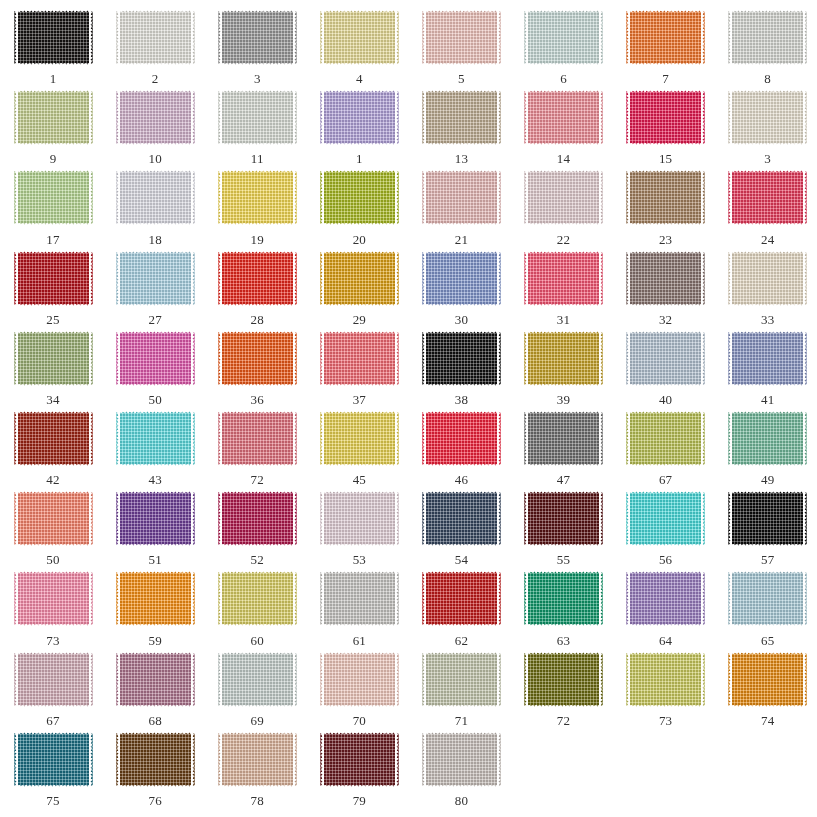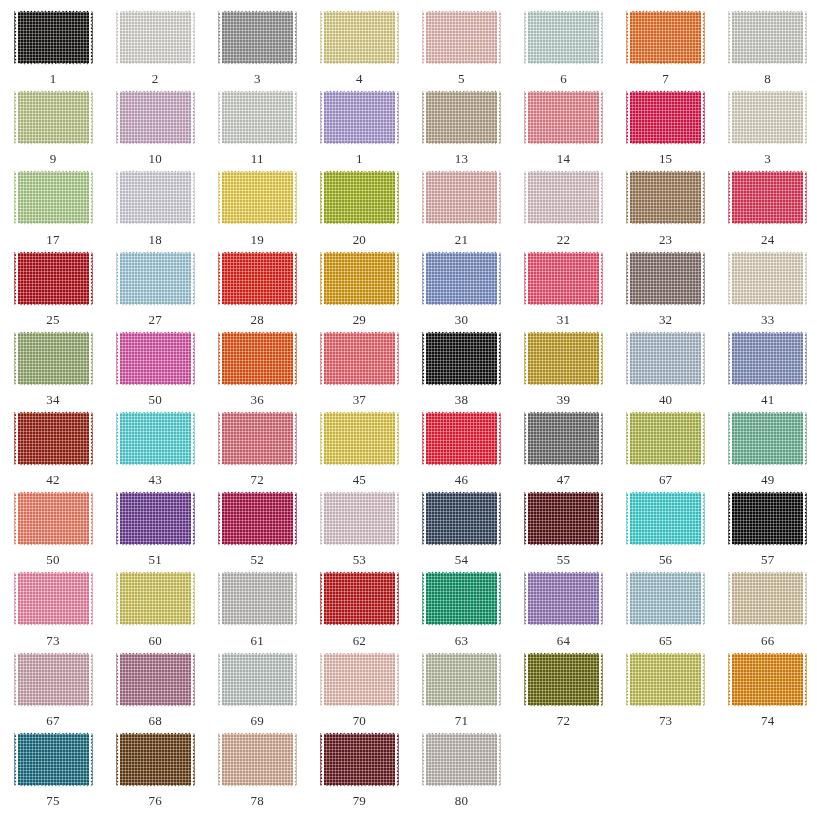--- a/index.html
+++ b/index.html
@@ -818,20 +818,32 @@
           <div class="zig-t"></div>
           <div class="zig-b"></div>
           <div class="zig-l"></div>
           <div class="zig-r"></div>
         </div>
       </div>
       <div class="swatch-label">73</div>
     </div>
     <div class="swatch-cell">
       <div class="swatch-chip-wrap">
+        <div class="swatch-chip" style="--c: #f99013;">
+          <div class="body"></div>
+          <div class="zig-t"></div>
+          <div class="zig-b"></div>
+          <div class="zig-l"></div>
+          <div class="zig-r"></div>
+        </div>
+      </div>
+      <div class="swatch-label">59</div>
+    </div>
+    <div class="swatch-cell">
+      <div class="swatch-chip-wrap">
         <div class="swatch-chip" style="--c: #dcd164;">
           <div class="body"></div>
           <div class="zig-t"></div>
           <div class="zig-b"></div>
           <div class="zig-l"></div>
           <div class="zig-r"></div>
         </div>
       </div>
       <div class="swatch-label">60</div>
     </div>
@@ -887,32 +899,20 @@
       <div class="swatch-chip-wrap">
         <div class="swatch-chip" style="--c: #a8cbd8;">
           <div class="body"></div>
           <div class="zig-t"></div>
           <div class="zig-b"></div>
           <div class="zig-l"></div>
           <div class="zig-r"></div>
         </div>
       </div>
       <div class="swatch-label">65</div>
-    </div>
-    <div class="swatch-cell">
-      <div class="swatch-chip-wrap">
-        <div class="swatch-chip" style="--c: #dfcdab;">
-          <div class="body"></div>
-          <div class="zig-t"></div>
-          <div class="zig-b"></div>
-          <div class="zig-l"></div>
-          <div class="zig-r"></div>
-        </div>
-      </div>
-      <div class="swatch-label">66</div>
     </div>
     <div class="swatch-cell">
       <div class="swatch-chip-wrap">
         <div class="swatch-chip" style="--c: #d4adb8;">
           <div class="body"></div>
           <div class="zig-t"></div>
           <div class="zig-b"></div>
           <div class="zig-l"></div>
           <div class="zig-r"></div>
         </div>

